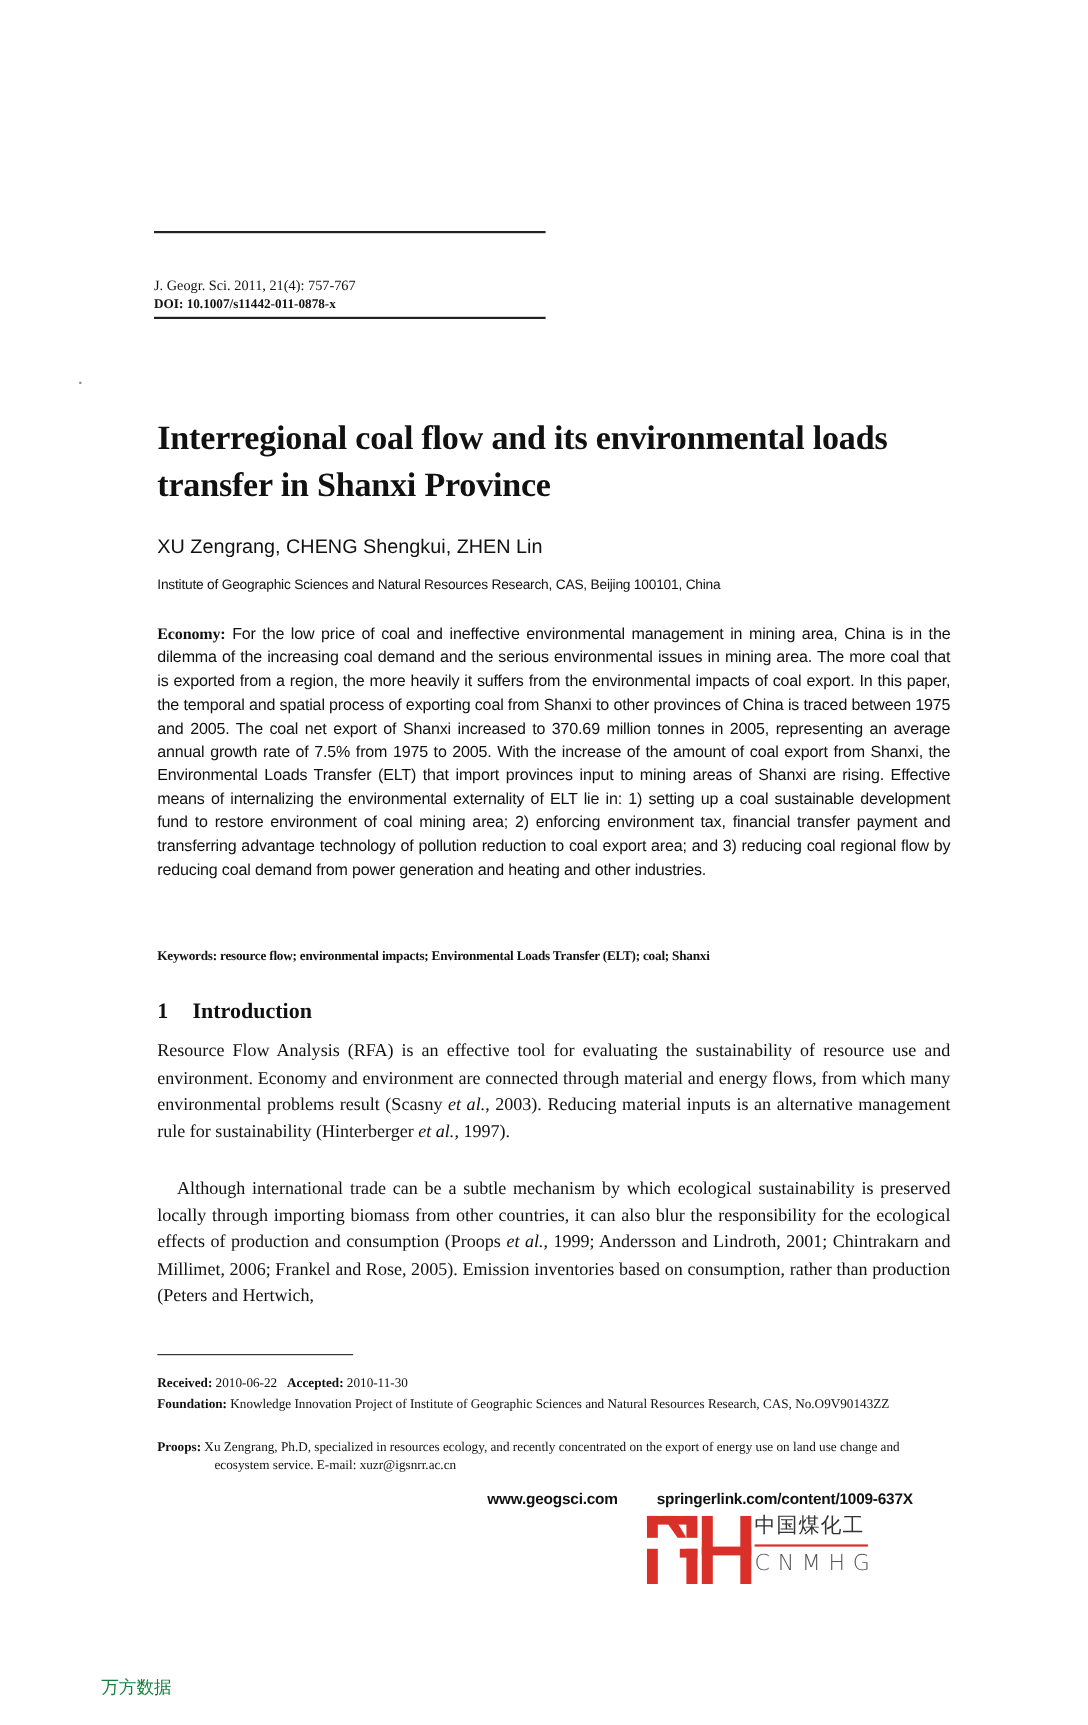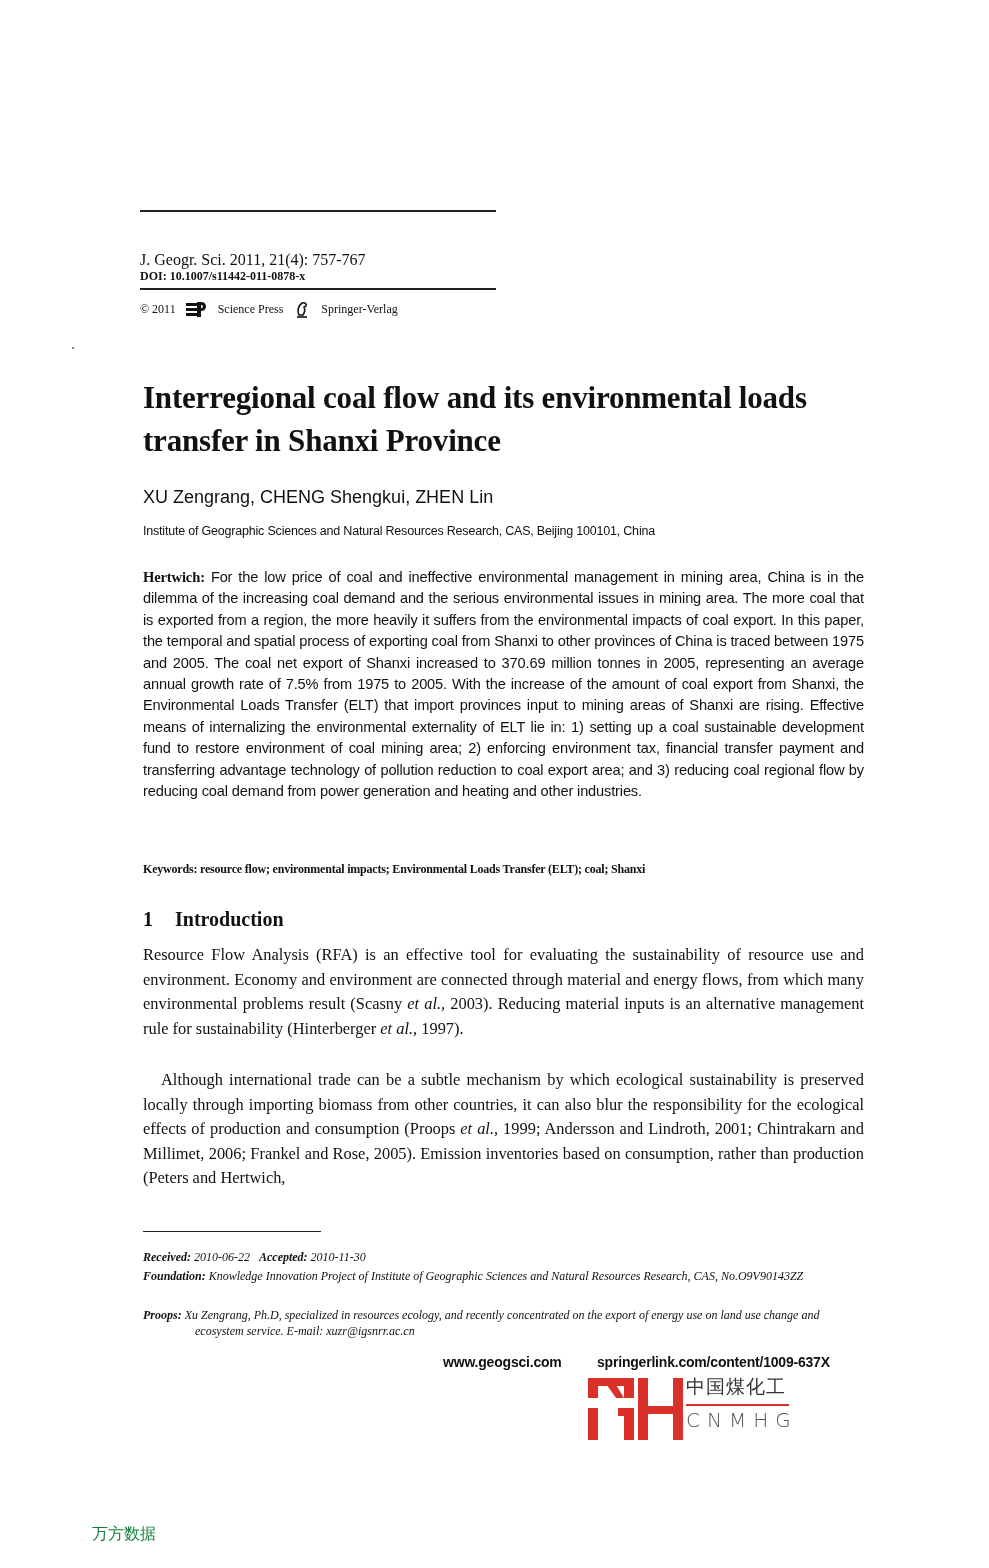--- a/index.html
+++ b/index.html
@@ -4,21 +4,21 @@
 <style>
   html, body { margin: 0; padding: 0; background: #ffffff; }
   body { width: 989px; height: 1568px; position: relative; overflow: hidden; color: #111; }
   .serif { font-family: "Liberation Serif", "DejaVu Serif", serif; }
   .sans { font-family: "Liberation Sans", "DejaVu Sans", sans-serif; }
 
   
   .hdr { position: absolute; left: 140px; top: 210px; width: 356px; }
   .hdr .rule { height: 2px; background: #222; }
   .hdr .rule.top { margin-bottom: 7px; }
-  .hdr .cite { font-size: 16px; line-height: 16px; margin-top: 40px; }
+  .hdr .cite { font-size: 13px; line-height: 16px; margin-top: 40px; }
   .hdr .doi { font-size: 12px; line-height: 16px; font-weight: bold; }
   .hdr .rule.mid { margin-top: 4px; margin-bottom: 10px; }
   .hdr .pubrow { display: flex; align-items: center; font-size: 12px; height: 18px; }
   .hdr .pubrow > * { margin-right: 10px; }
   .sp-logo { width: 22px; height: 16px; position: relative; }
   .sp-logo .bar { position: absolute; left: 0; width: 12px; height: 3px; background: #111; }
   .sp-logo .p { position: absolute; left: 11px; top: 1px; width: 9px; height: 9px; border: 3px solid #111; border-left-width: 4px; border-radius: 0 5px 5px 0; box-sizing: border-box; }
   .sp-logo .stem { position: absolute; left: 11px; top: 1px; width: 4px; height: 15px; background: #111; }
   .springer-icon { width: 18px; height: 18px; position: relative; }
   .springer-icon svg { width: 18px; height: 18px; }
@@ -38,21 +38,21 @@
   
   .sec { position: absolute; left: 143px; top: 906px; font-size: 20px; line-height: 26px; font-weight: bold; }
   .sec .num { display: inline-block; width: 32px; }
   .body { position: absolute; left: 143px; width: 721px; font-size: 16.4px; line-height: 24.5px; text-align: justify; }
   .p1 { top: 943px; }
   .p2 { top: 1068px; text-indent: 18px; }
   .body em { font-style: italic; }
 
   
   .fnrule { position: absolute; left: 143px; top: 1231px; width: 178px; height: 1px; background: #222; }
-  .fn { position: absolute; left: 143px; width: 721px; font-size: 12px; line-height: 16px; font-style: italic; }
+  .fn { position: absolute; left: 143px; width: 721px; font-size: 12px; line-height: 16px; }
   .fn b { font-weight: bold; }
   .fn1 { top: 1249px; }
   .fn2 { top: 1268px; padding-left: 60px; text-indent: -60px; box-sizing: border-box; }
   .fn3 { top: 1307px; padding-left: 52px; text-indent: -52px; box-sizing: border-box; }
 
   .urls { position: absolute; top: 1354px; font-size: 14px; font-weight: bold; letter-spacing: -0.2px; }
   .url1 { left: 443px; }
   .url2 { left: 597px; }
 
   
@@ -65,48 +65,30 @@
   .wanfang { position: absolute; left: 92px; top: 1524px; font-family: Liberation Mono, monospace; font-size: 16px; color: #15803d; }
 </style>
 </head>
 <body>
 
 <div class="hdr serif">
   <div class="rule top"></div>
   <div class="cite">J. Geogr. Sci. 2011, 21(4): 757-767</div>
   <div class="doi">DOI: 10.1007/s11442-011-0878-x</div>
   <div class="rule mid"></div>
-  <div class="pubrow">
-    <span>© 2011</span>
-    <span class="sp-logo">
-      <span class="bar" style="top:2px"></span>
-        <span class="bar" style="top:7px"></span>
-        <span class="bar" style="top:12px"></span>
-      <span class="p"></span>
-        <span class="stem"></span>
-    </span>
-    <span>Science Press</span>
-    <span class="springer-icon">
-      <svg viewBox="0 0 18 18">
-          <path d="M6 15 C4 11 5 6 9 3 C12 2 14 4 13 6 L11 7 C12 9 12 12 10 15 Z" fill="none" stroke="#111" stroke-width="1.6"></path>
-          <line x1="4" y1="17" x2="14" y2="17" stroke="#111" stroke-width="1.6"></line>
-        </svg>
-    </span>
-    <span>Springer-Verlag</span>
-  </div>
 </div>
 
 <div class="speck"></div>
 
 <h1 class="title serif" style="margin:0">Interregional coal flow and its environmental loads transfer in Shanxi Province</h1>
 <div class="authors sans">XU Zengrang, CHENG Shengkui, ZHEN Lin</div>
 <div class="affil sans">Institute of Geographic Sciences and Natural Resources Research, CAS, Beijing 100101, China</div>
 
 <div class="abstract sans">
-  <span class="lbl">Hertwich:</span>
+  <span class="lbl">Economy:</span>
   <span>For the low price of coal and ineffective environmental management in mining area, China is in the dilemma of the increasing coal demand and the serious environmental issues in mining area. The more coal that is exported from a region, the more heavily it suffers from the environmental impacts of coal export. In this paper, the temporal and spatial process of exporting coal from Shanxi to other provinces of China is traced between 1975 and 2005. The coal net export of Shanxi increased to 370.69 million tonnes in 2005, representing an average annual growth rate of 7.5% from 1975 to 2005. With the increase of the amount of coal export from Shanxi, the Environmental Loads Transfer (ELT) that import provinces input to mining areas of Shanxi are rising. Effective means of internalizing the environmental externality of ELT lie in: 1) setting up a coal sustainable development fund to restore environment of coal mining area; 2) enforcing environment tax, financial transfer payment and transferring advantage technology of pollution reduction to coal export area; and 3) reducing coal regional flow by reducing coal demand from power generation and heating and other industries.</span>
 </div>
 
 <div class="keywords serif">Keywords: resource flow; environmental impacts; Environmental Loads Transfer (ELT); coal; Shanxi</div>
 
 <div class="sec serif">
   <span class="num">1</span><span>Introduction</span>
 </div>
 
 <div class="body p1 serif"><span>Resource Flow Analysis (RFA) is an effective tool for evaluating the sustainability of resource use and environment. Economy and environment are connected through material and energy flows, from which many environmental problems result (Scasny </span><em>et al.</em><span>, 2003). Reducing material inputs is an alternative management rule for sustainability (Hinterberger </span><em>et al.</em><span>, 1997).</span></div>

